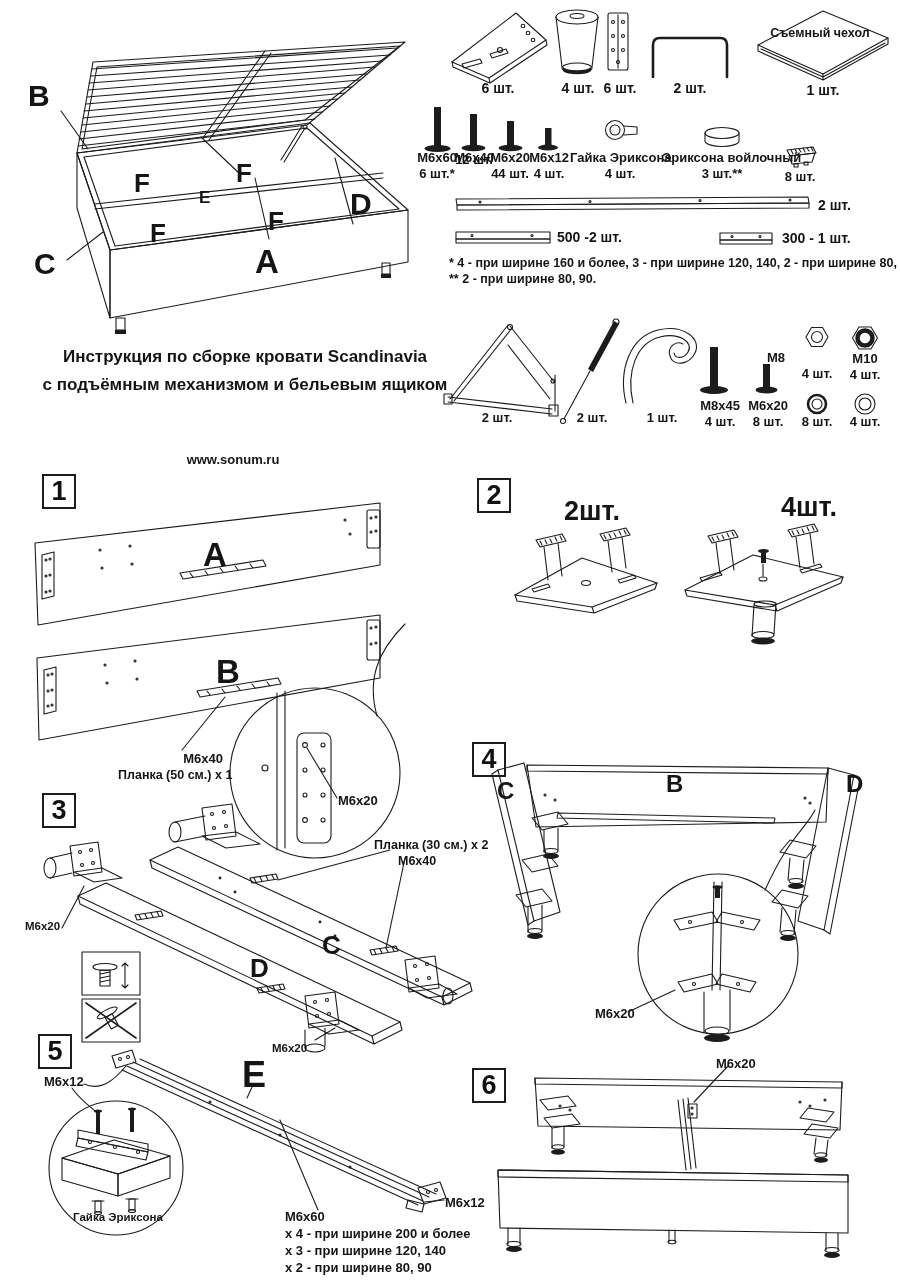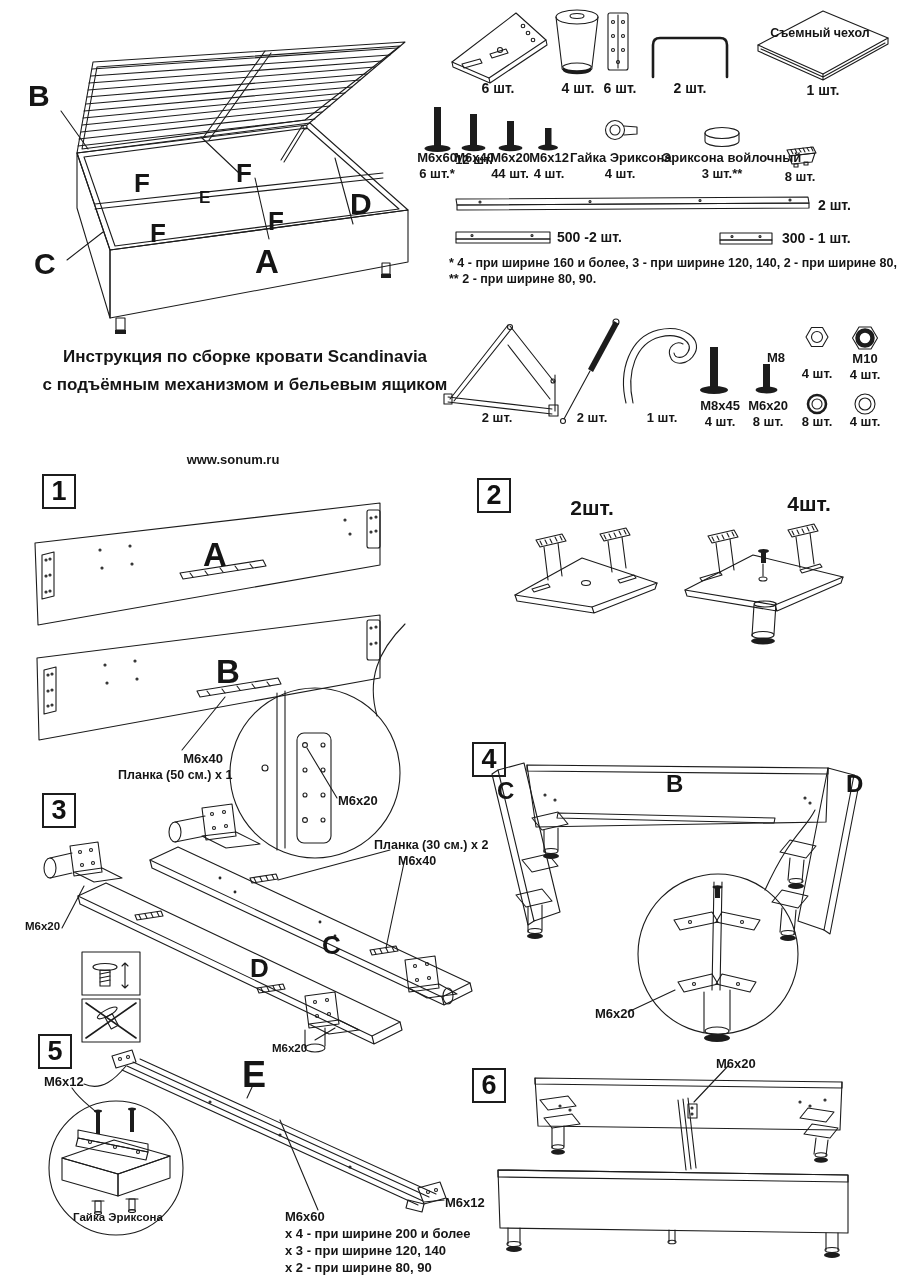--- a/index.html
+++ b/index.html
@@ -6,21 +6,21 @@
 body{margin:0;background:#fff;color:#111;font-family:"Liberation Sans","DejaVu Sans",sans-serif}
 #page{position:relative;width:900px;height:1280px;background:#fff;overflow:hidden}
 .lbl{position:absolute;font-weight:bold;white-space:nowrap;line-height:1.18;color:#151515}
 .ctr{text-align:center}
 svg{position:absolute;overflow:visible}
 .ln{stroke:#1c1c1c;fill:none;stroke-width:1.1;stroke-linejoin:round;stroke-linecap:round}
 .fl{fill:#1c1c1c;stroke:none}
 .stepnum{position:absolute;width:34px;height:35px;border:2.2px solid #1c1c1c;background:#fff;
 display:flex;align-items:center;justify-content:center;font-size:27px;font-weight:bold}
 .f11{font-size:11.5px}.f12{font-size:12.5px}.f13{font-size:13px}.f14{font-size:14px}
-.f15{font-size:13px}.f17{font-size:17px}.f19{font-size:17px}.f22{font-size:21px}
+.f15{font-size:13px}.f17{font-size:17px}.f19{font-size:17px}.f22{font-size:27px}
 .f24{font-size:24px}.f26{font-size:26px}.f30{font-size:30px}.f34{font-size:33px}.f36{font-size:36px}
 </style>
 </head>
 <body>
 
 <div id="page">
 
   <svg style="left:15px;top:8px" width="420" height="330" viewBox="0 0 420 330">
     <polygon class="ln" points="62,145 78,54 390,34 292,117"></polygon>
     <polygon class="ln" points="67,141 82,59 385,38 290,112"></polygon>

